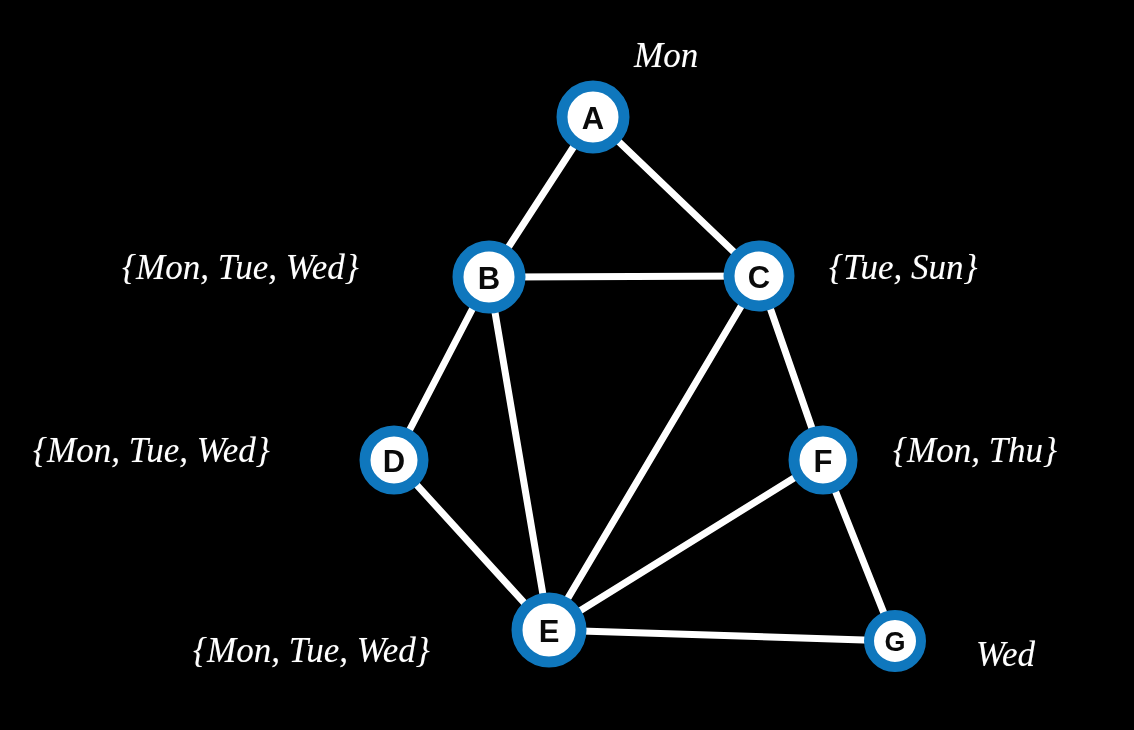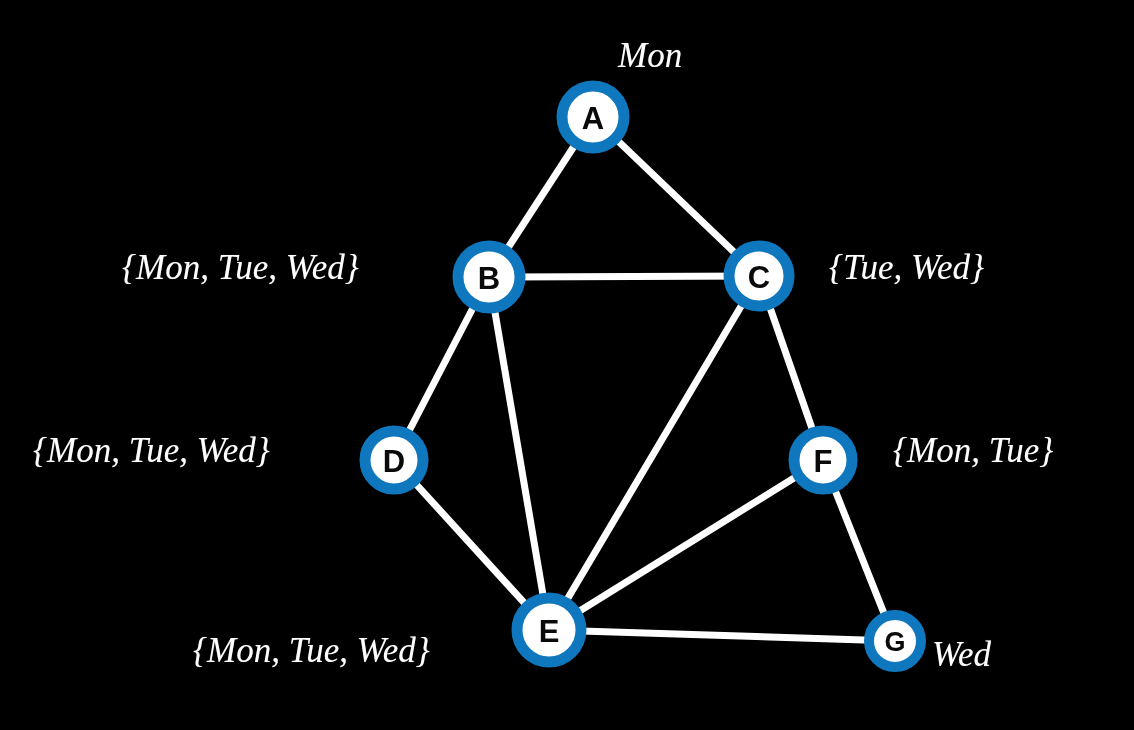--- a/index.html
+++ b/index.html
@@ -109,22 +109,22 @@
           <text x="823" y="461" class="node-letter">F</text>
         </g>
         <g>
           <circle cx="895" cy="641" r="26" class="node-ring-sm" fill="#ffffff" stroke="#0f77bd"></circle>
           <text x="895" y="642" class="node-letter node-letter-sm">G</text>
         </g>
       </g>
   </svg>
 
   <div id="labels-layer">
-      <div class="domain-label right" style="left: 618px; top: 38px; color: rgb(255, 255, 255);">Mon</div>
+      <div class="domain-label right" style="left: 634px; top: 38px; color: rgb(255, 255, 255);">Mon</div>
       <div class="domain-label left" style="left: 122px; top: 250px; color: rgb(255, 255, 255);">{Mon, Tue, Wed}</div>
-      <div class="domain-label right" style="left: 829px; top: 250px; color: rgb(255, 255, 255);">{Tue, Wed}</div>
+      <div class="domain-label right" style="left: 829px; top: 250px; color: rgb(255, 255, 255);">{Tue, Sun}</div>
       <div class="domain-label left" style="left: 33px; top: 433px; color: rgb(255, 255, 255);">{Mon, Tue, Wed}</div>
       <div class="domain-label left" style="left: 193px; top: 633px; color: rgb(255, 255, 255);">{Mon, Tue, Wed}</div>
-      <div class="domain-label right" style="left: 893px; top: 433px; color: rgb(255, 255, 255);">{Mon, Tue}</div>
-      <div class="domain-label right" style="left: 932px; top: 637px; color: rgb(255, 255, 255);">Wed</div>
+      <div class="domain-label right" style="left: 893px; top: 433px; color: rgb(255, 255, 255);">{Mon, Thu}</div>
+      <div class="domain-label right" style="left: 976px; top: 637px; color: rgb(255, 255, 255);">Wed</div>
     </div>
 
 </div>
 
 </body></html>

